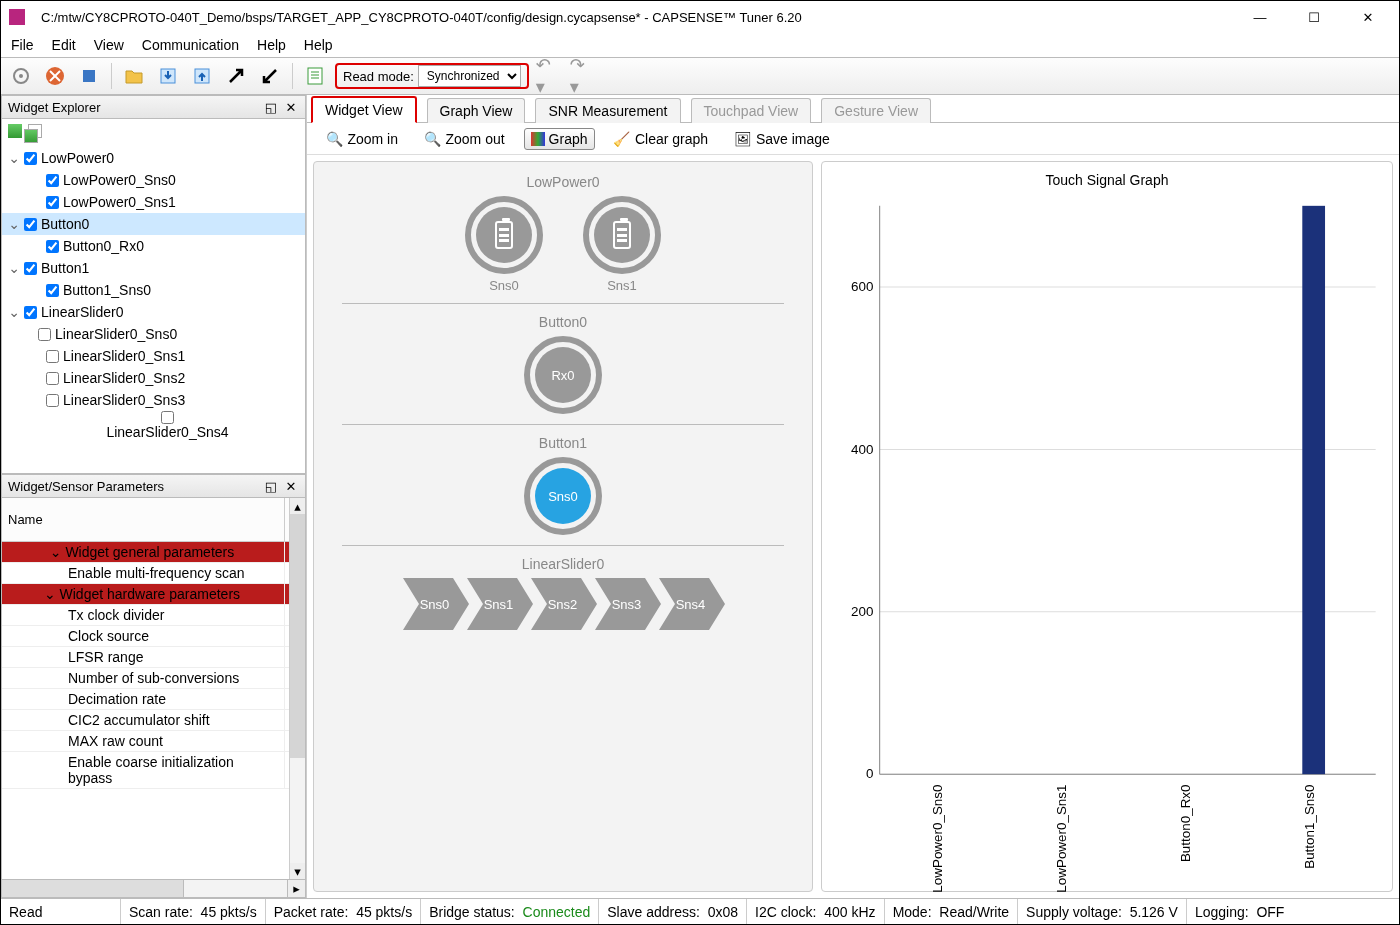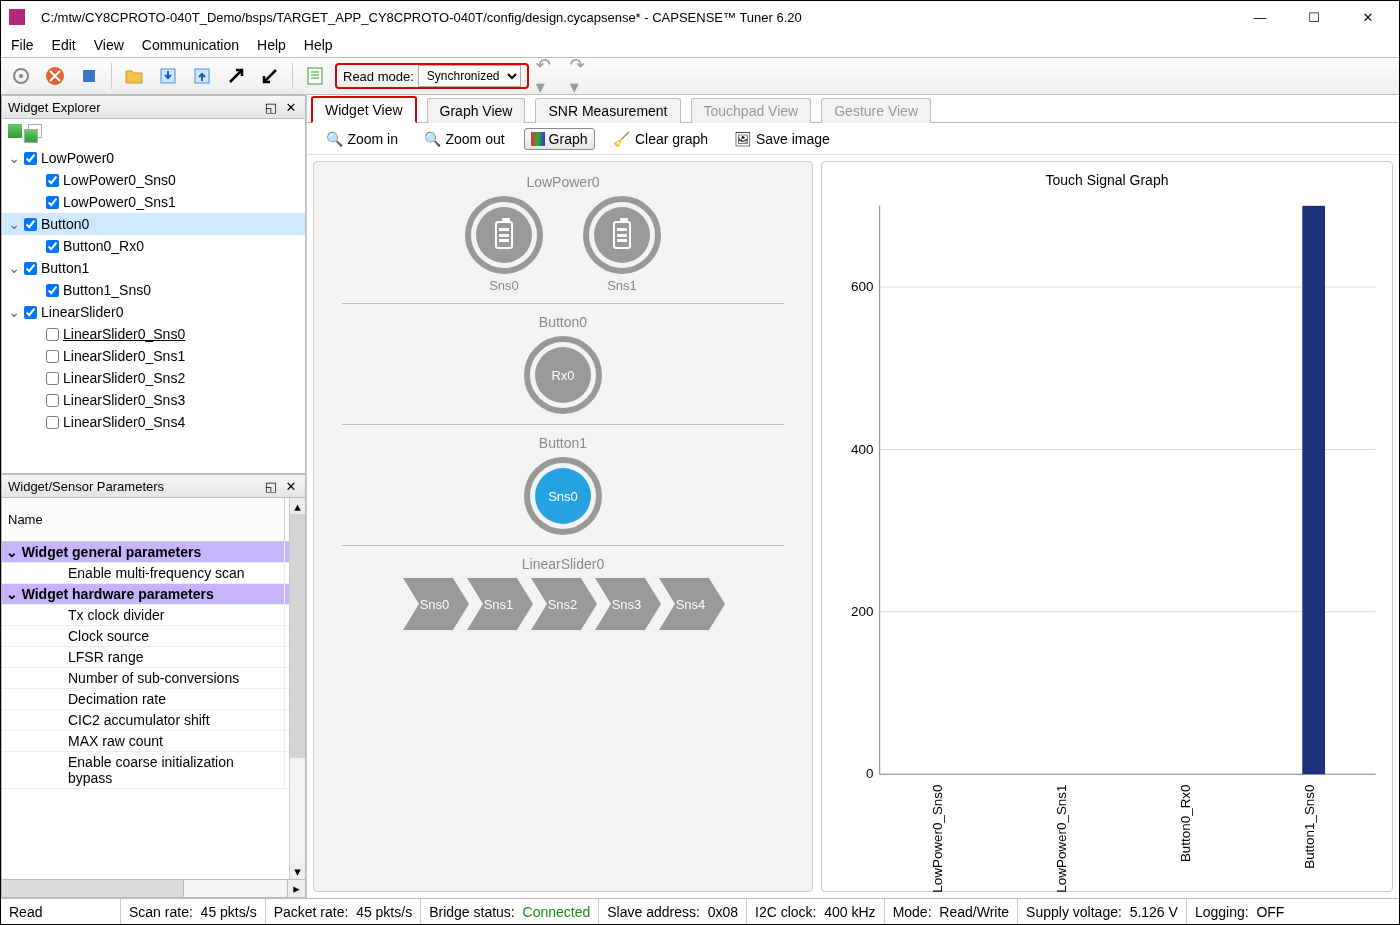--- a/index.html
+++ b/index.html
@@ -28,21 +28,21 @@
 .tw { display: inline-block; width: 12px; text-align: center; color: #666; }
 .chk { margin: 0 4px; }
 .params { display: flex; flex-direction: column; height: 400px; }
 .params-grid { flex: 1; overflow: auto; border: 1px solid #bbb; border-top: none; background: #fff; position: relative; }
 .grid-head { display: flex; border-bottom: 1px solid #ccc; font-size: 13px; position: sticky; top: 0; background: #fcfcfc; }
 .grid-head .c1 { flex: 1; padding: 14px 6px; border-right: 1px solid #ccc; }
 .grid-head .c2 { width: 20px; }
 .grid-row { display: flex; border-bottom: 1px solid #eee; font-size: 14px; }
 .grid-row .c1 { flex: 1; padding: 2px 6px; border-right: 1px solid #eee; }
 .grid-row .c2 { width: 20px; }
-.grid-group { background: #c4b5fd; font-weight: bold; }
+.grid-group { background: #b91c1c; font-weight: normal; text-align: center; }
 .grid-group .c1 { padding-left: 18px; }
 .grid-row .indent { padding-left: 42px; margin-left: 24px; }
 .hscroll { height: 18px; border: 1px solid #bbb; border-top: none; background: #f3f3f3; position: relative; }
 .hscroll .thumb { position: absolute; left: 0; top: 0; height: 100%; width: 60%; background: #ddd; border-right: 1px solid #bbb; }
 .hscroll .arrow { position: absolute; right: 0; top: 0; width: 18px; height: 100%; background: #eee; border-left: 1px solid #bbb; display: flex; align-items: center; justify-content: center; }
 .center { flex: 1; display: flex; flex-direction: column; }
 .tabs { height: 28px; display: flex; align-items: flex-end; padding-left: 4px; border-bottom: 1px solid #bbb; background: #fff; }
 .tab { padding: 4px 12px; border: 1px solid #bbb; border-bottom: none; margin-right: 10px; background: #f3f3f3; font-size: 14px; position: relative; top: 1px; border-radius: 3px 3px 0 0; }
 .tab.active { background: #fff; border: 2px solid #d00; border-bottom: 1px solid #fff; top: 1px; }
 .tab.disabled { color: #999; }
@@ -212,41 +212,41 @@
         <div class="tree-row" style="padding-left: 28px;">
           <span class="tw"></span>
           <input type="checkbox" class="chk" checked="" style="">
           <span>Button1_Sns0</span>
         </div>
         <div class="tree-row" style="padding-left: 6px;">
           <span class="tw">⌄</span>
           <input type="checkbox" class="chk" checked="" style="">
           <span>LinearSlider0</span>
         </div>
-        <div class="tree-row" style="padding-left: 28px; text-decoration: underline;">
+        <div class="tree-row" style="padding-left: 20px;">
           <span class="tw"></span>
           <input type="checkbox" class="chk" style="">
           <span>LinearSlider0_Sns0</span>
         </div>
         <div class="tree-row" style="padding-left: 28px;">
           <span class="tw"></span>
           <input type="checkbox" class="chk" style="">
           <span>LinearSlider0_Sns1</span>
         </div>
         <div class="tree-row" style="padding-left: 28px;">
           <span class="tw"></span>
           <input type="checkbox" class="chk" style="">
           <span>LinearSlider0_Sns2</span>
         </div>
         <div class="tree-row" style="padding-left: 28px;">
           <span class="tw"></span>
           <input type="checkbox" class="chk" style="">
           <span>LinearSlider0_Sns3</span>
         </div>
-        <div class="tree-row" style="padding-left: 28px;">
+        <div class="tree-row" style="padding-left: 28px; flex-direction: column;">
           <span class="tw"></span>
           <input type="checkbox" class="chk" style="">
           <span>LinearSlider0_Sns4</span>
         </div>
       </div>
 
     <div class="panel-header">
       <span>Widget/Sensor Parameters</span>
       <span class="spacer"></span>
       <span class="hbtn">◱</span>

